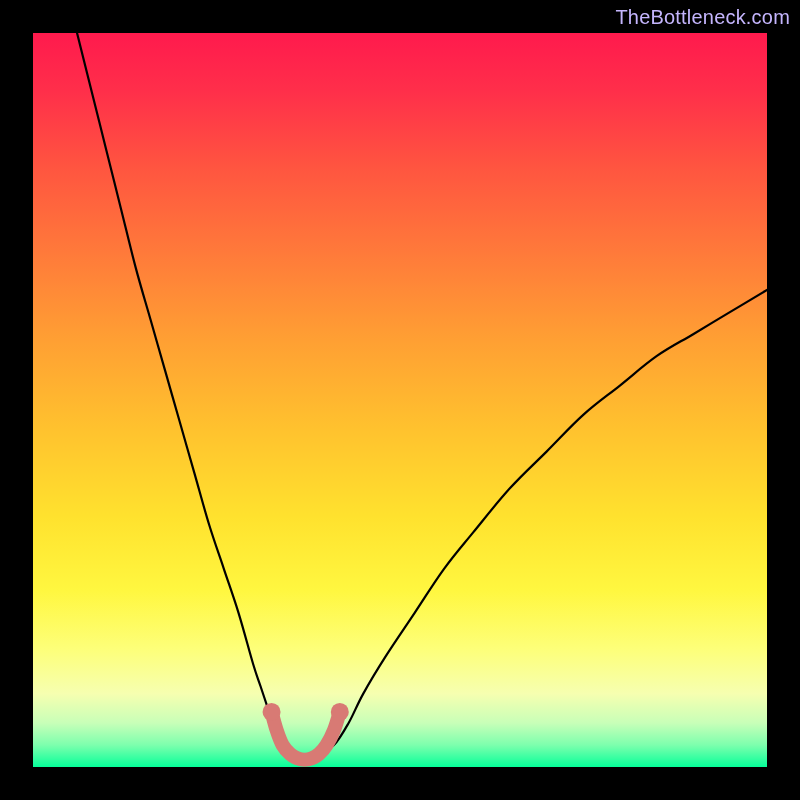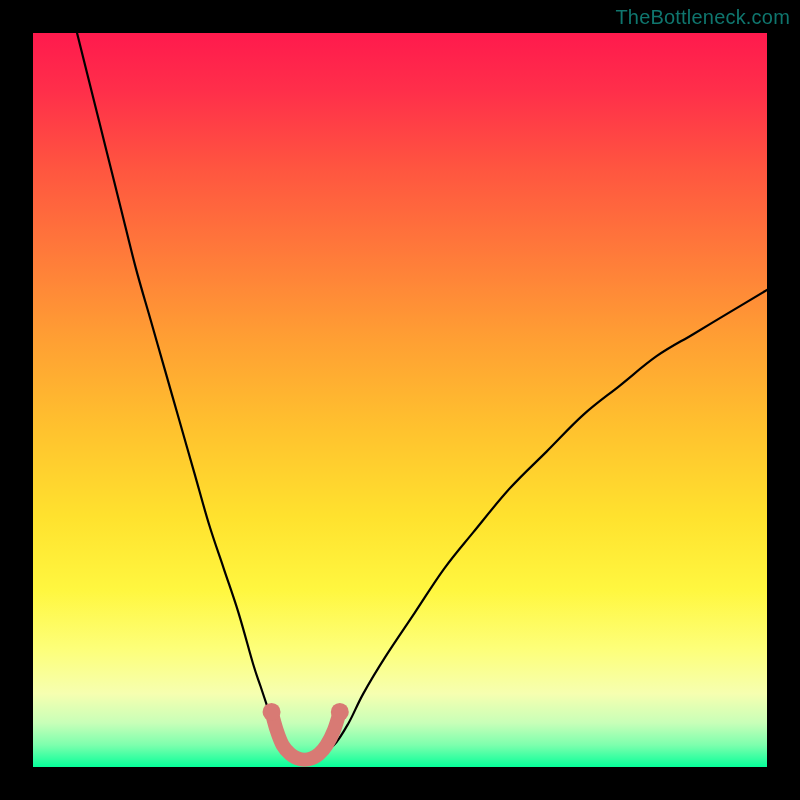--- a/index.html
+++ b/index.html
@@ -46,21 +46,21 @@
     );
   }
   .svg-layer {
     position: absolute;
     inset: 0;
   }
   .watermark {
     position: absolute;
     top: 6px;
     right: 10px;
-    color: #0f766e;
+    color: #c4b5fd;
     font-size: 20px;
     font-weight: 500;
     letter-spacing: 0.2px;
     user-select: none;
   }
 </style>
 </head>
 <body>
 
 <div class="frame">

